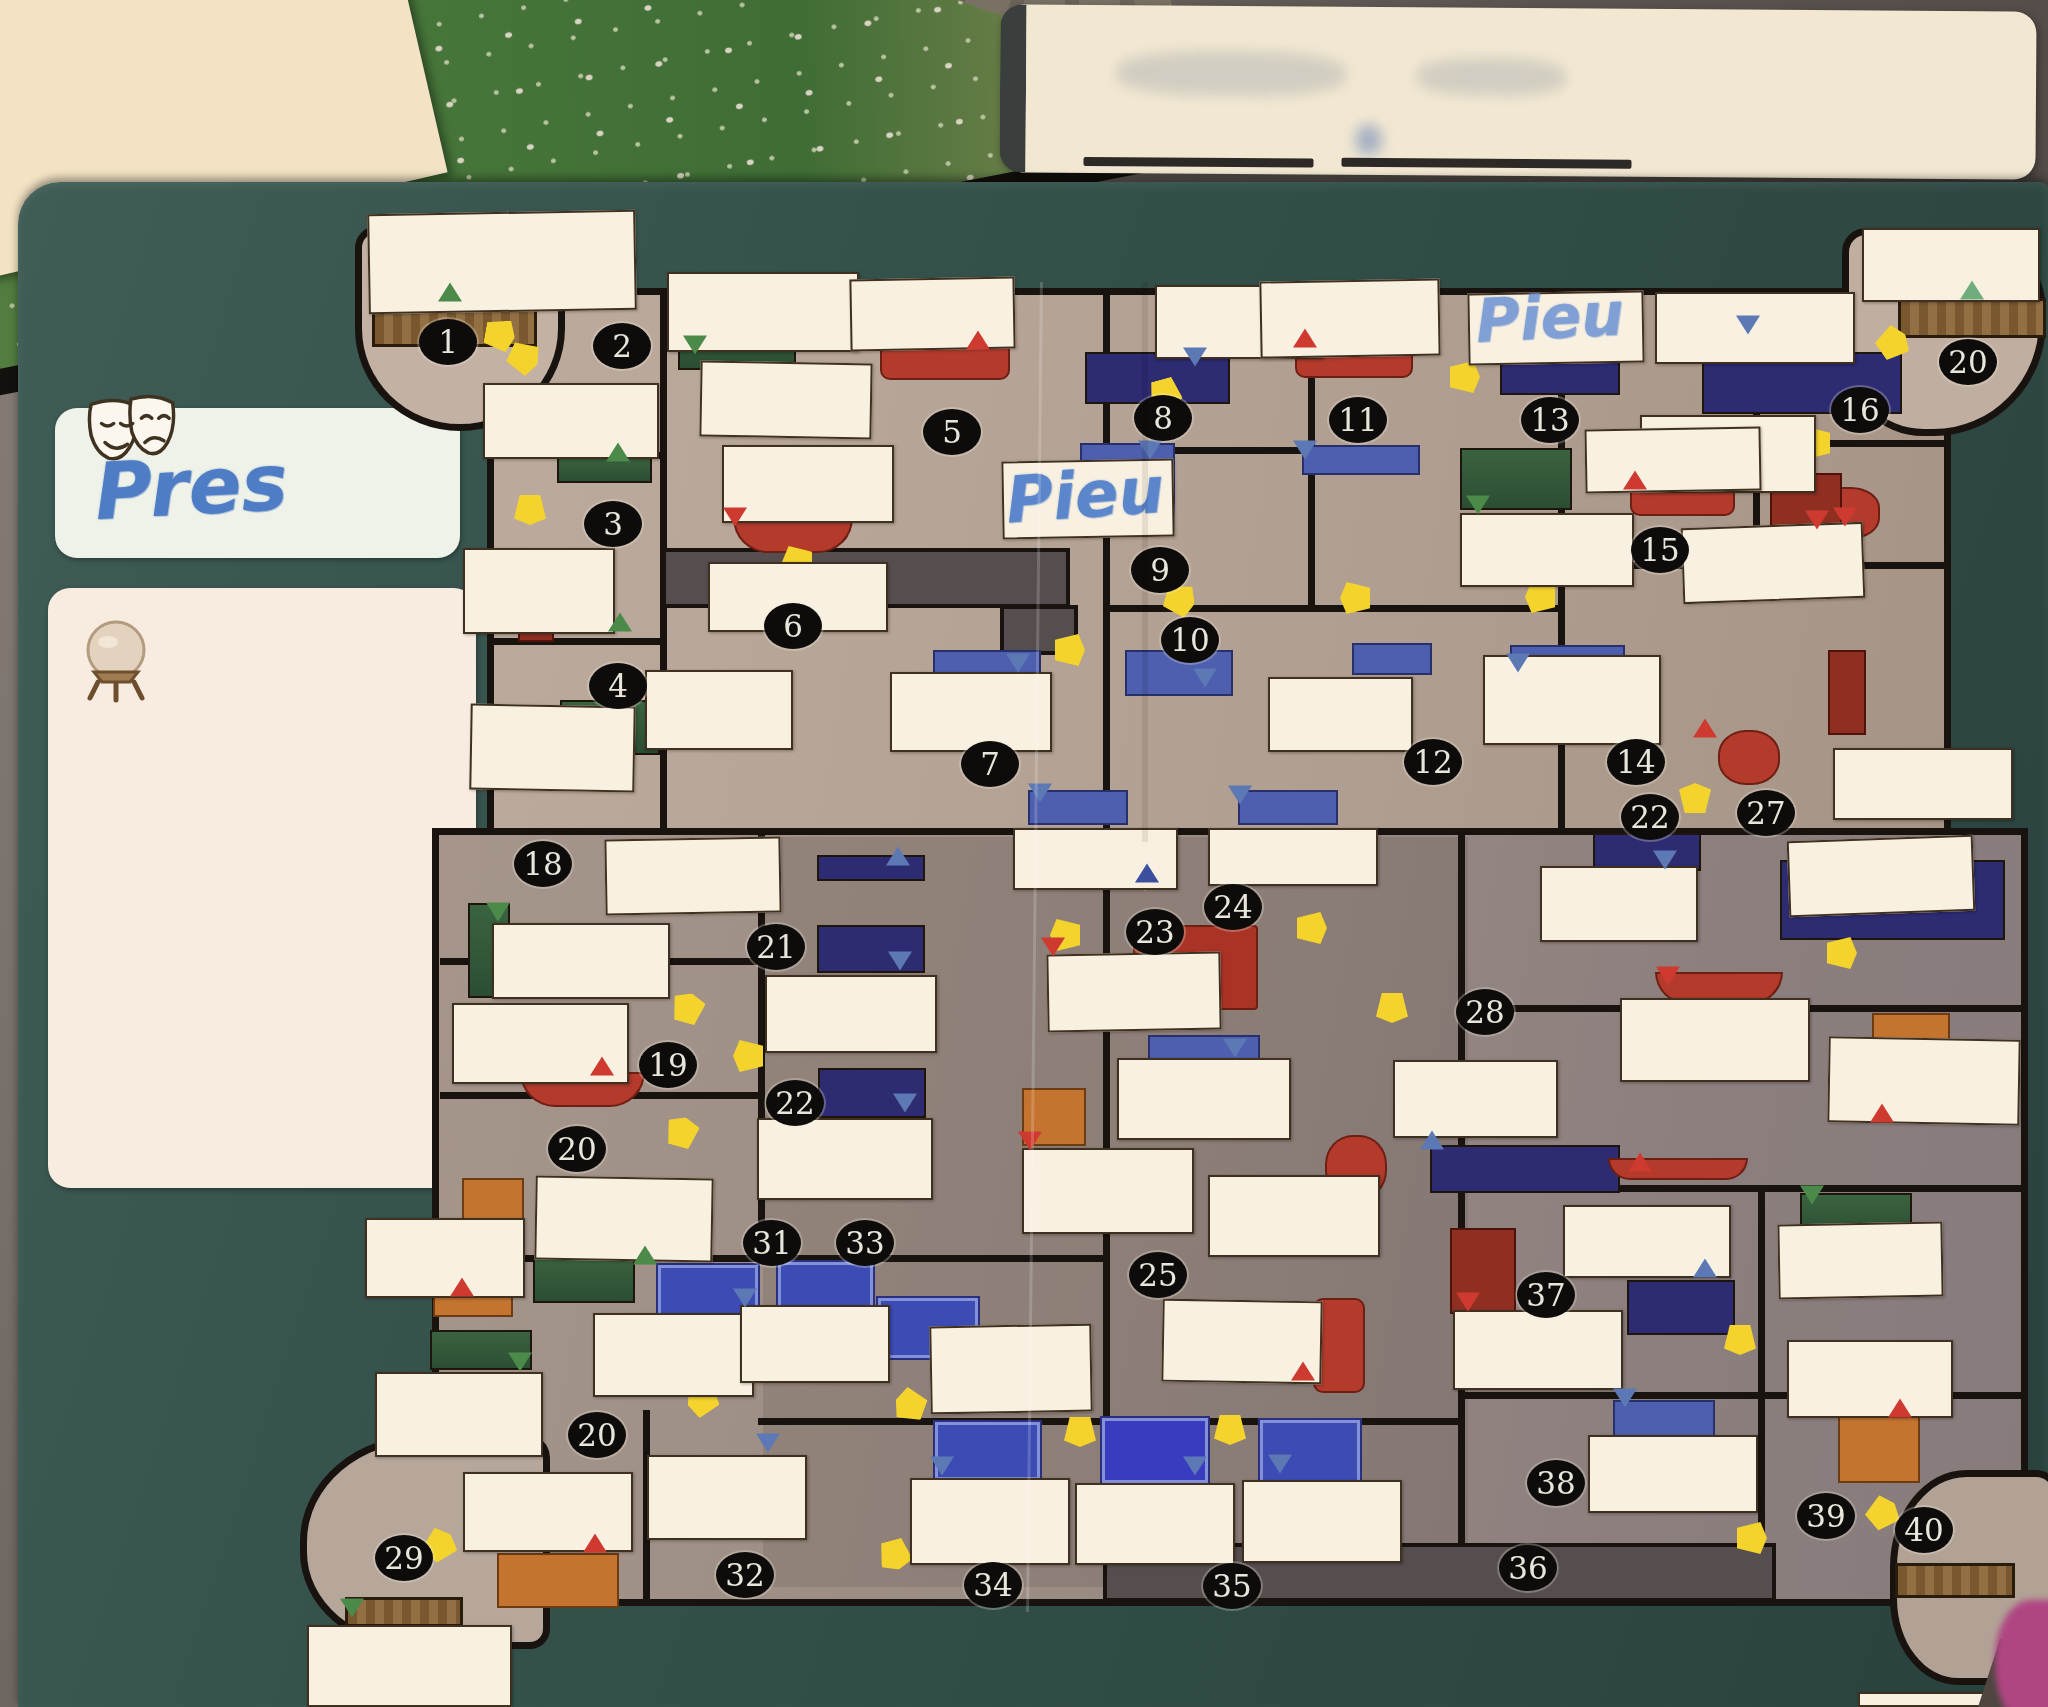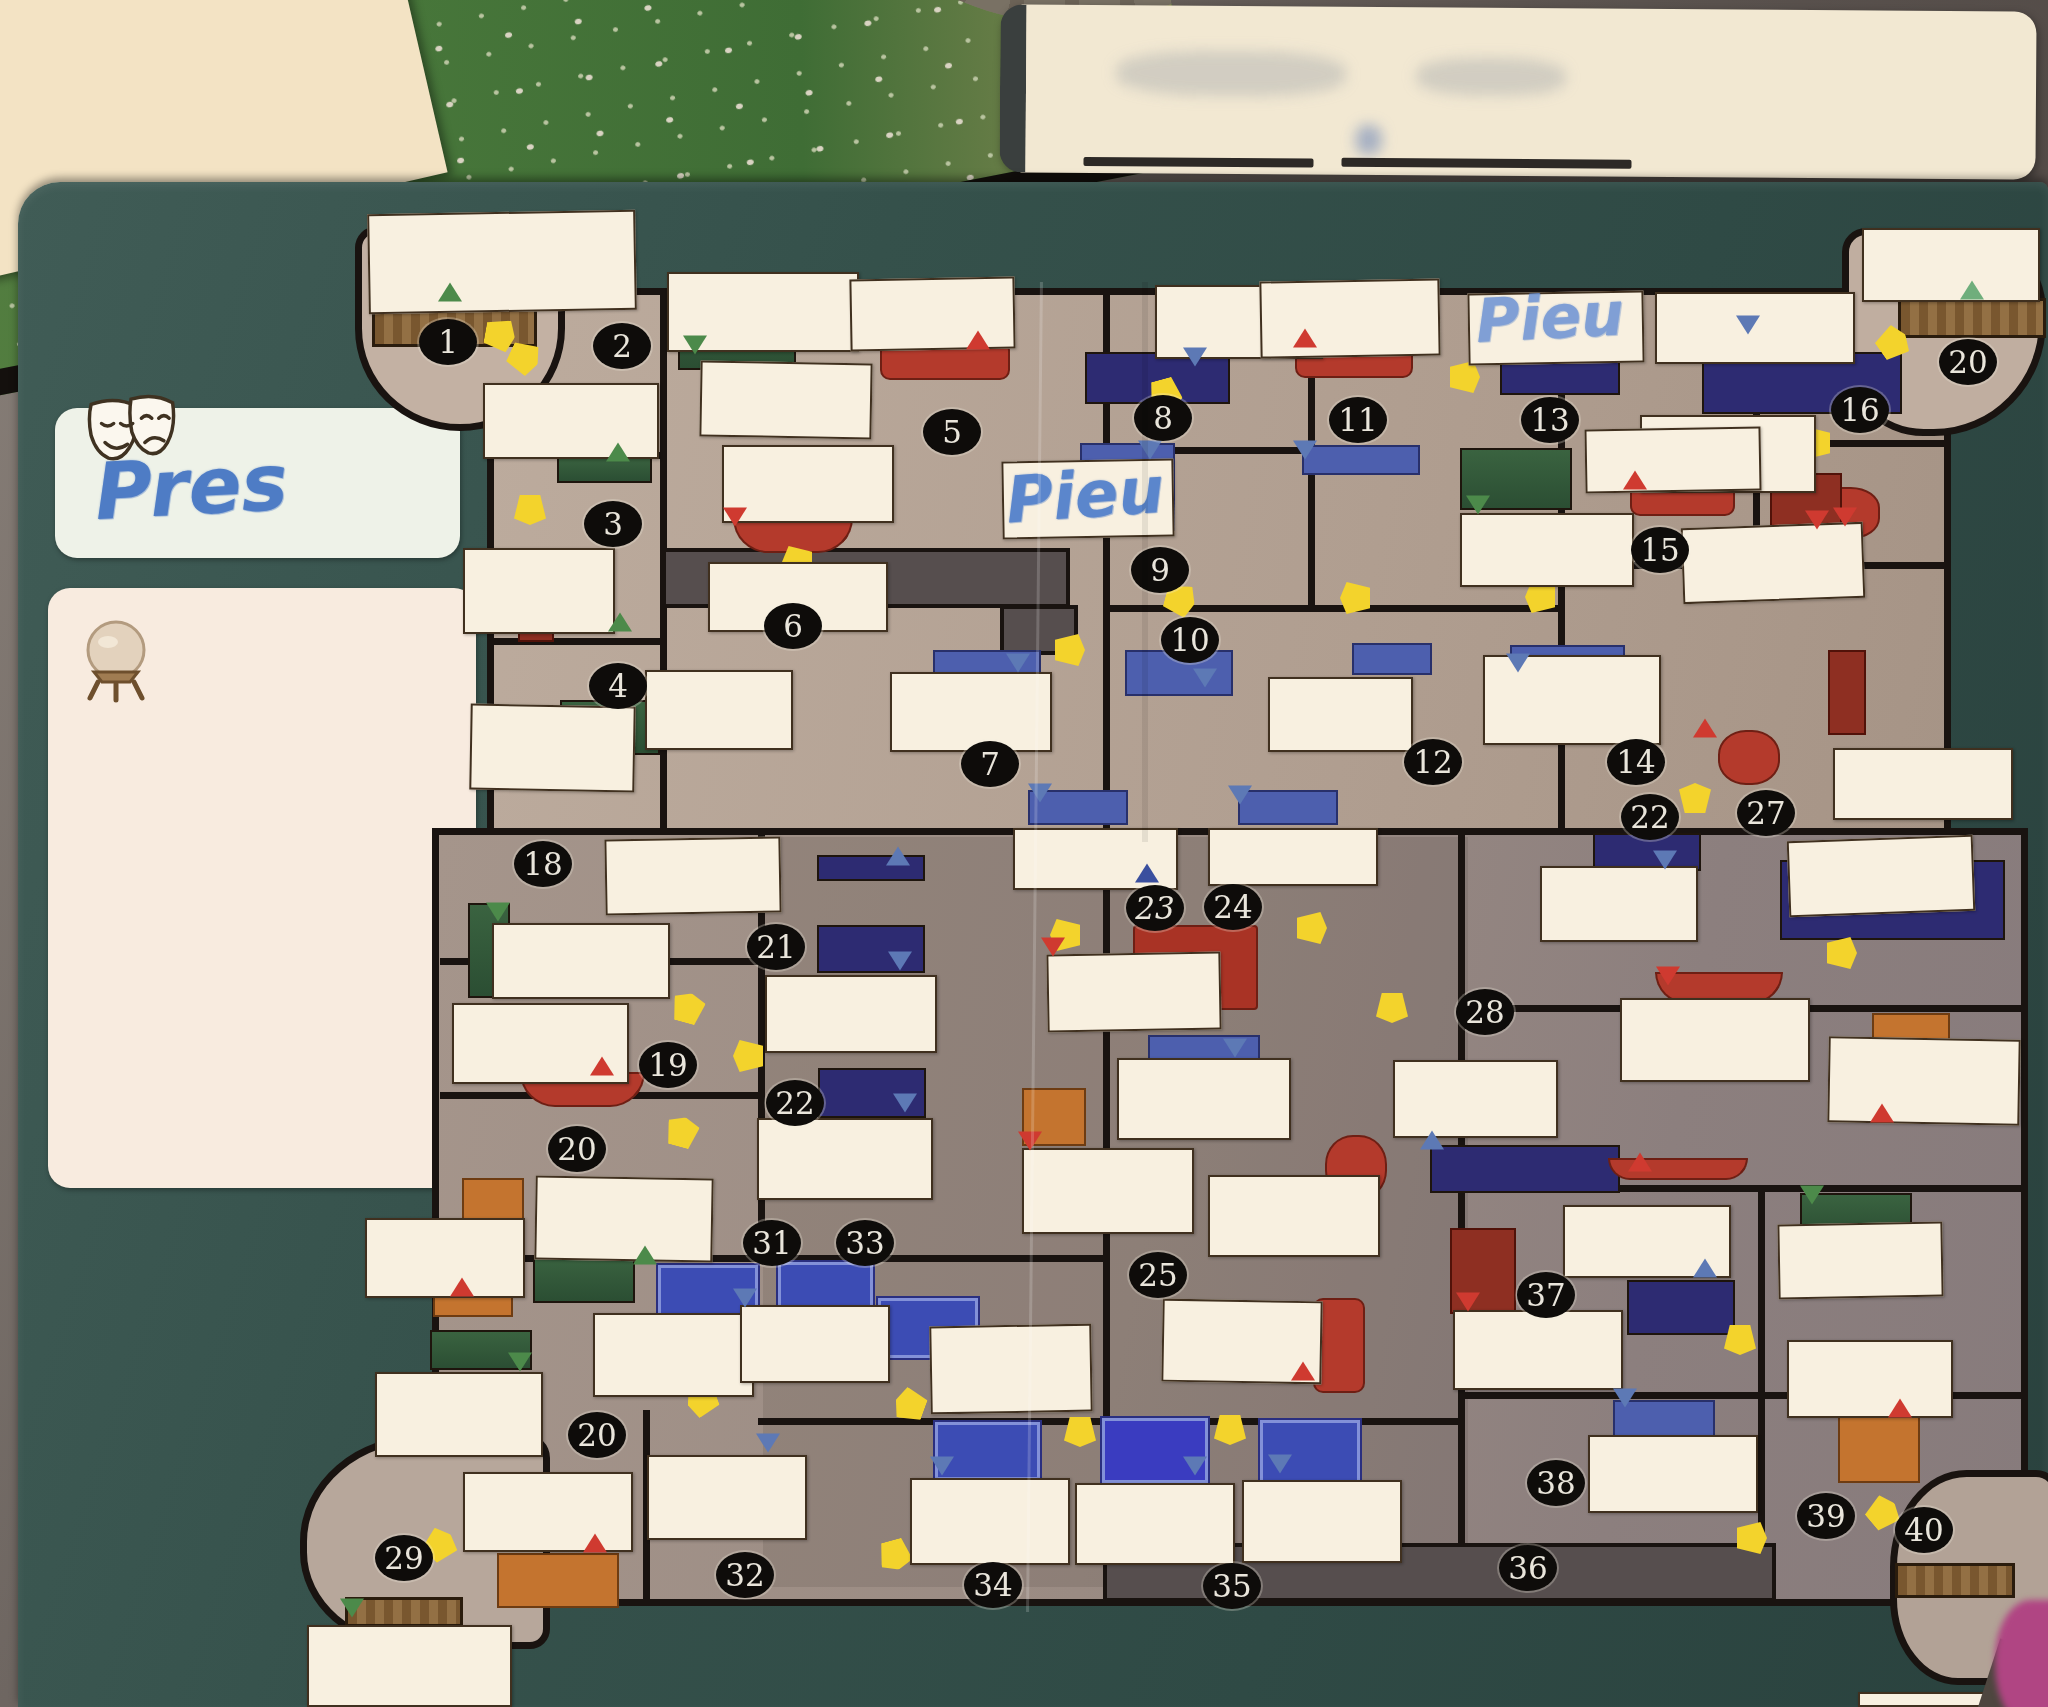--- a/index.html
+++ b/index.html
@@ -379,21 +379,21 @@
     <span class="tok" style="left:1532px;top:238px;">13</span>
     <span class="tok" style="left:1618px;top:580px;">14</span>
     <span class="tok" style="left:1642px;top:368px;">15</span>
     <span class="tok" style="left:1842px;top:228px;">16</span>
     <span class="tok" style="left:1950px;top:180px;">20</span>
     <span class="tok" style="left:525px;top:682px;">18</span>
     <span class="tok" style="left:650px;top:883px;">19</span>
     <span class="tok" style="left:559px;top:967px;">20</span>
     <span class="tok" style="left:758px;top:765px;">21</span>
     <span class="tok" style="left:777px;top:921px;">22</span>
-    <span class="tok" style="left:1137px;top:726px;font-style:italic;">23</span>
+    <span class="tok" style="left:1137px;top:750px;">23</span>
     <span class="tok" style="left:1215px;top:725px;">24</span>
     <span class="tok" style="left:1140px;top:1093px;">25</span>
     <span class="tok" style="left:1632px;top:635px;">22</span>
     <span class="tok" style="left:1748px;top:631px;">27</span>
     <span class="tok" style="left:1467px;top:830px;">28</span>
     <span class="tok" style="left:386px;top:1376px;">29</span>
     <span class="tok" style="left:579px;top:1253px;">20</span>
     <span class="tok" style="left:754px;top:1061px;">31</span>
     <span class="tok" style="left:727px;top:1393px;">32</span>
     <span class="tok" style="left:847px;top:1061px;">33</span>

